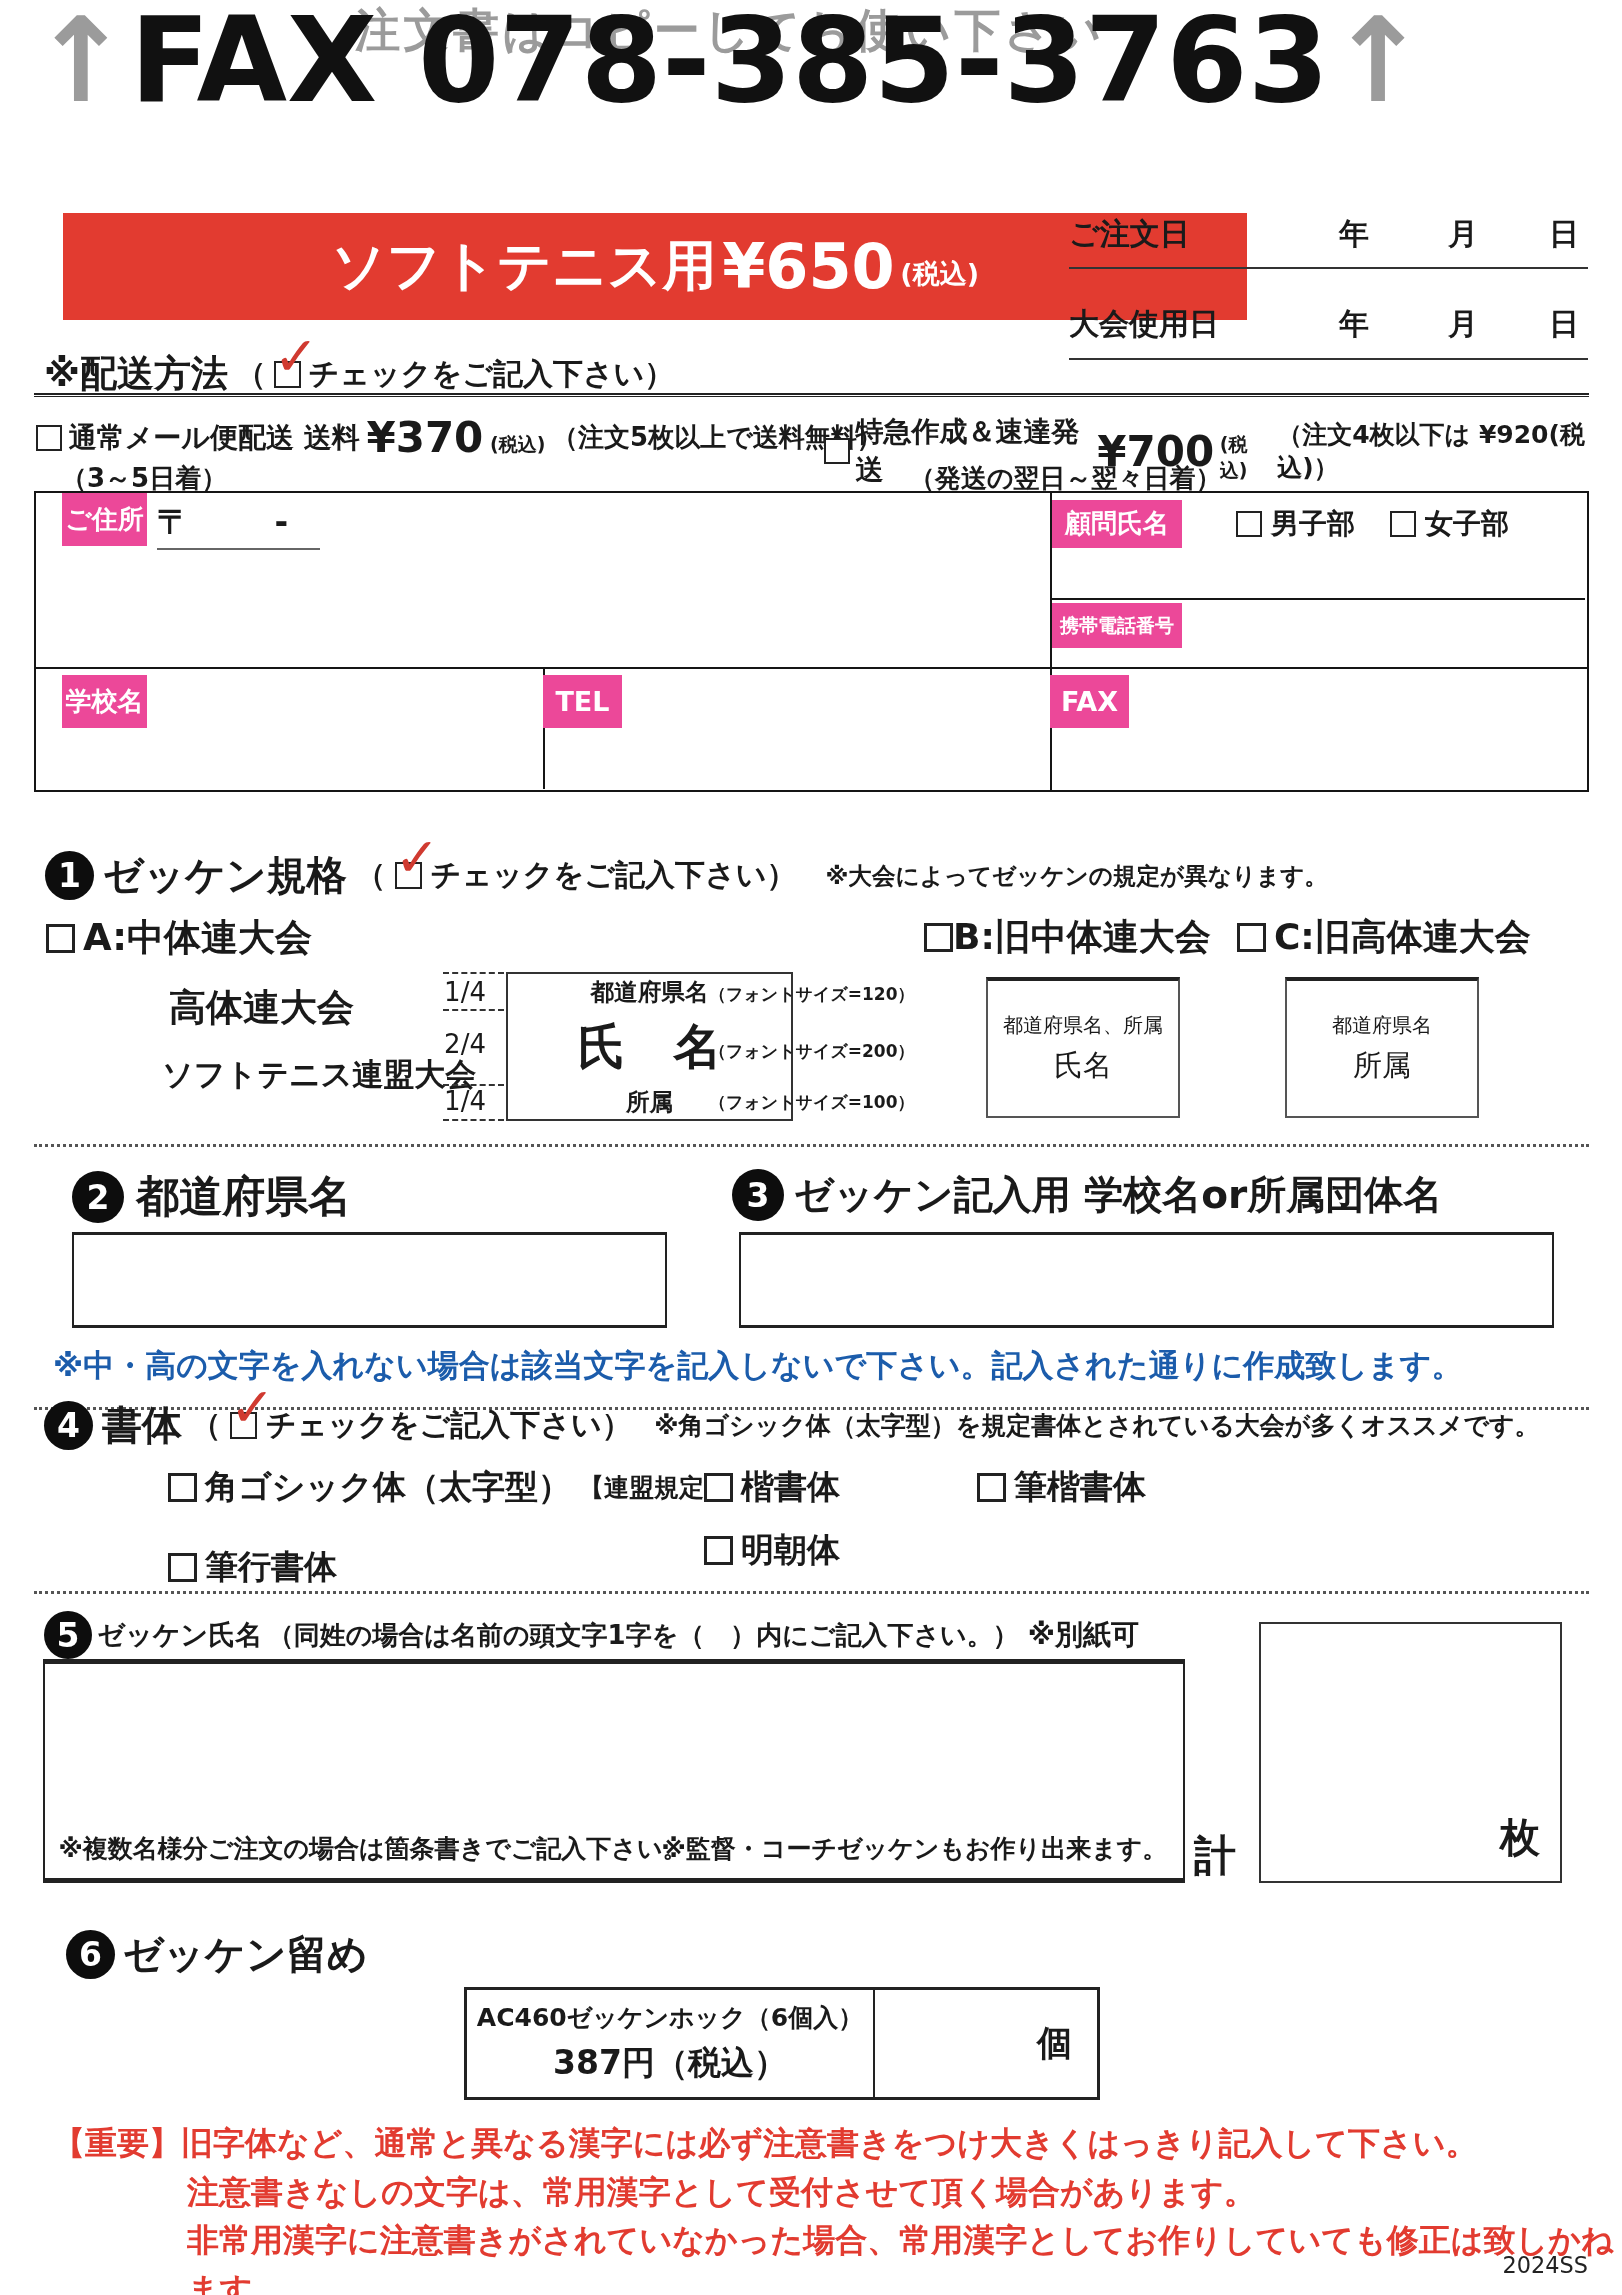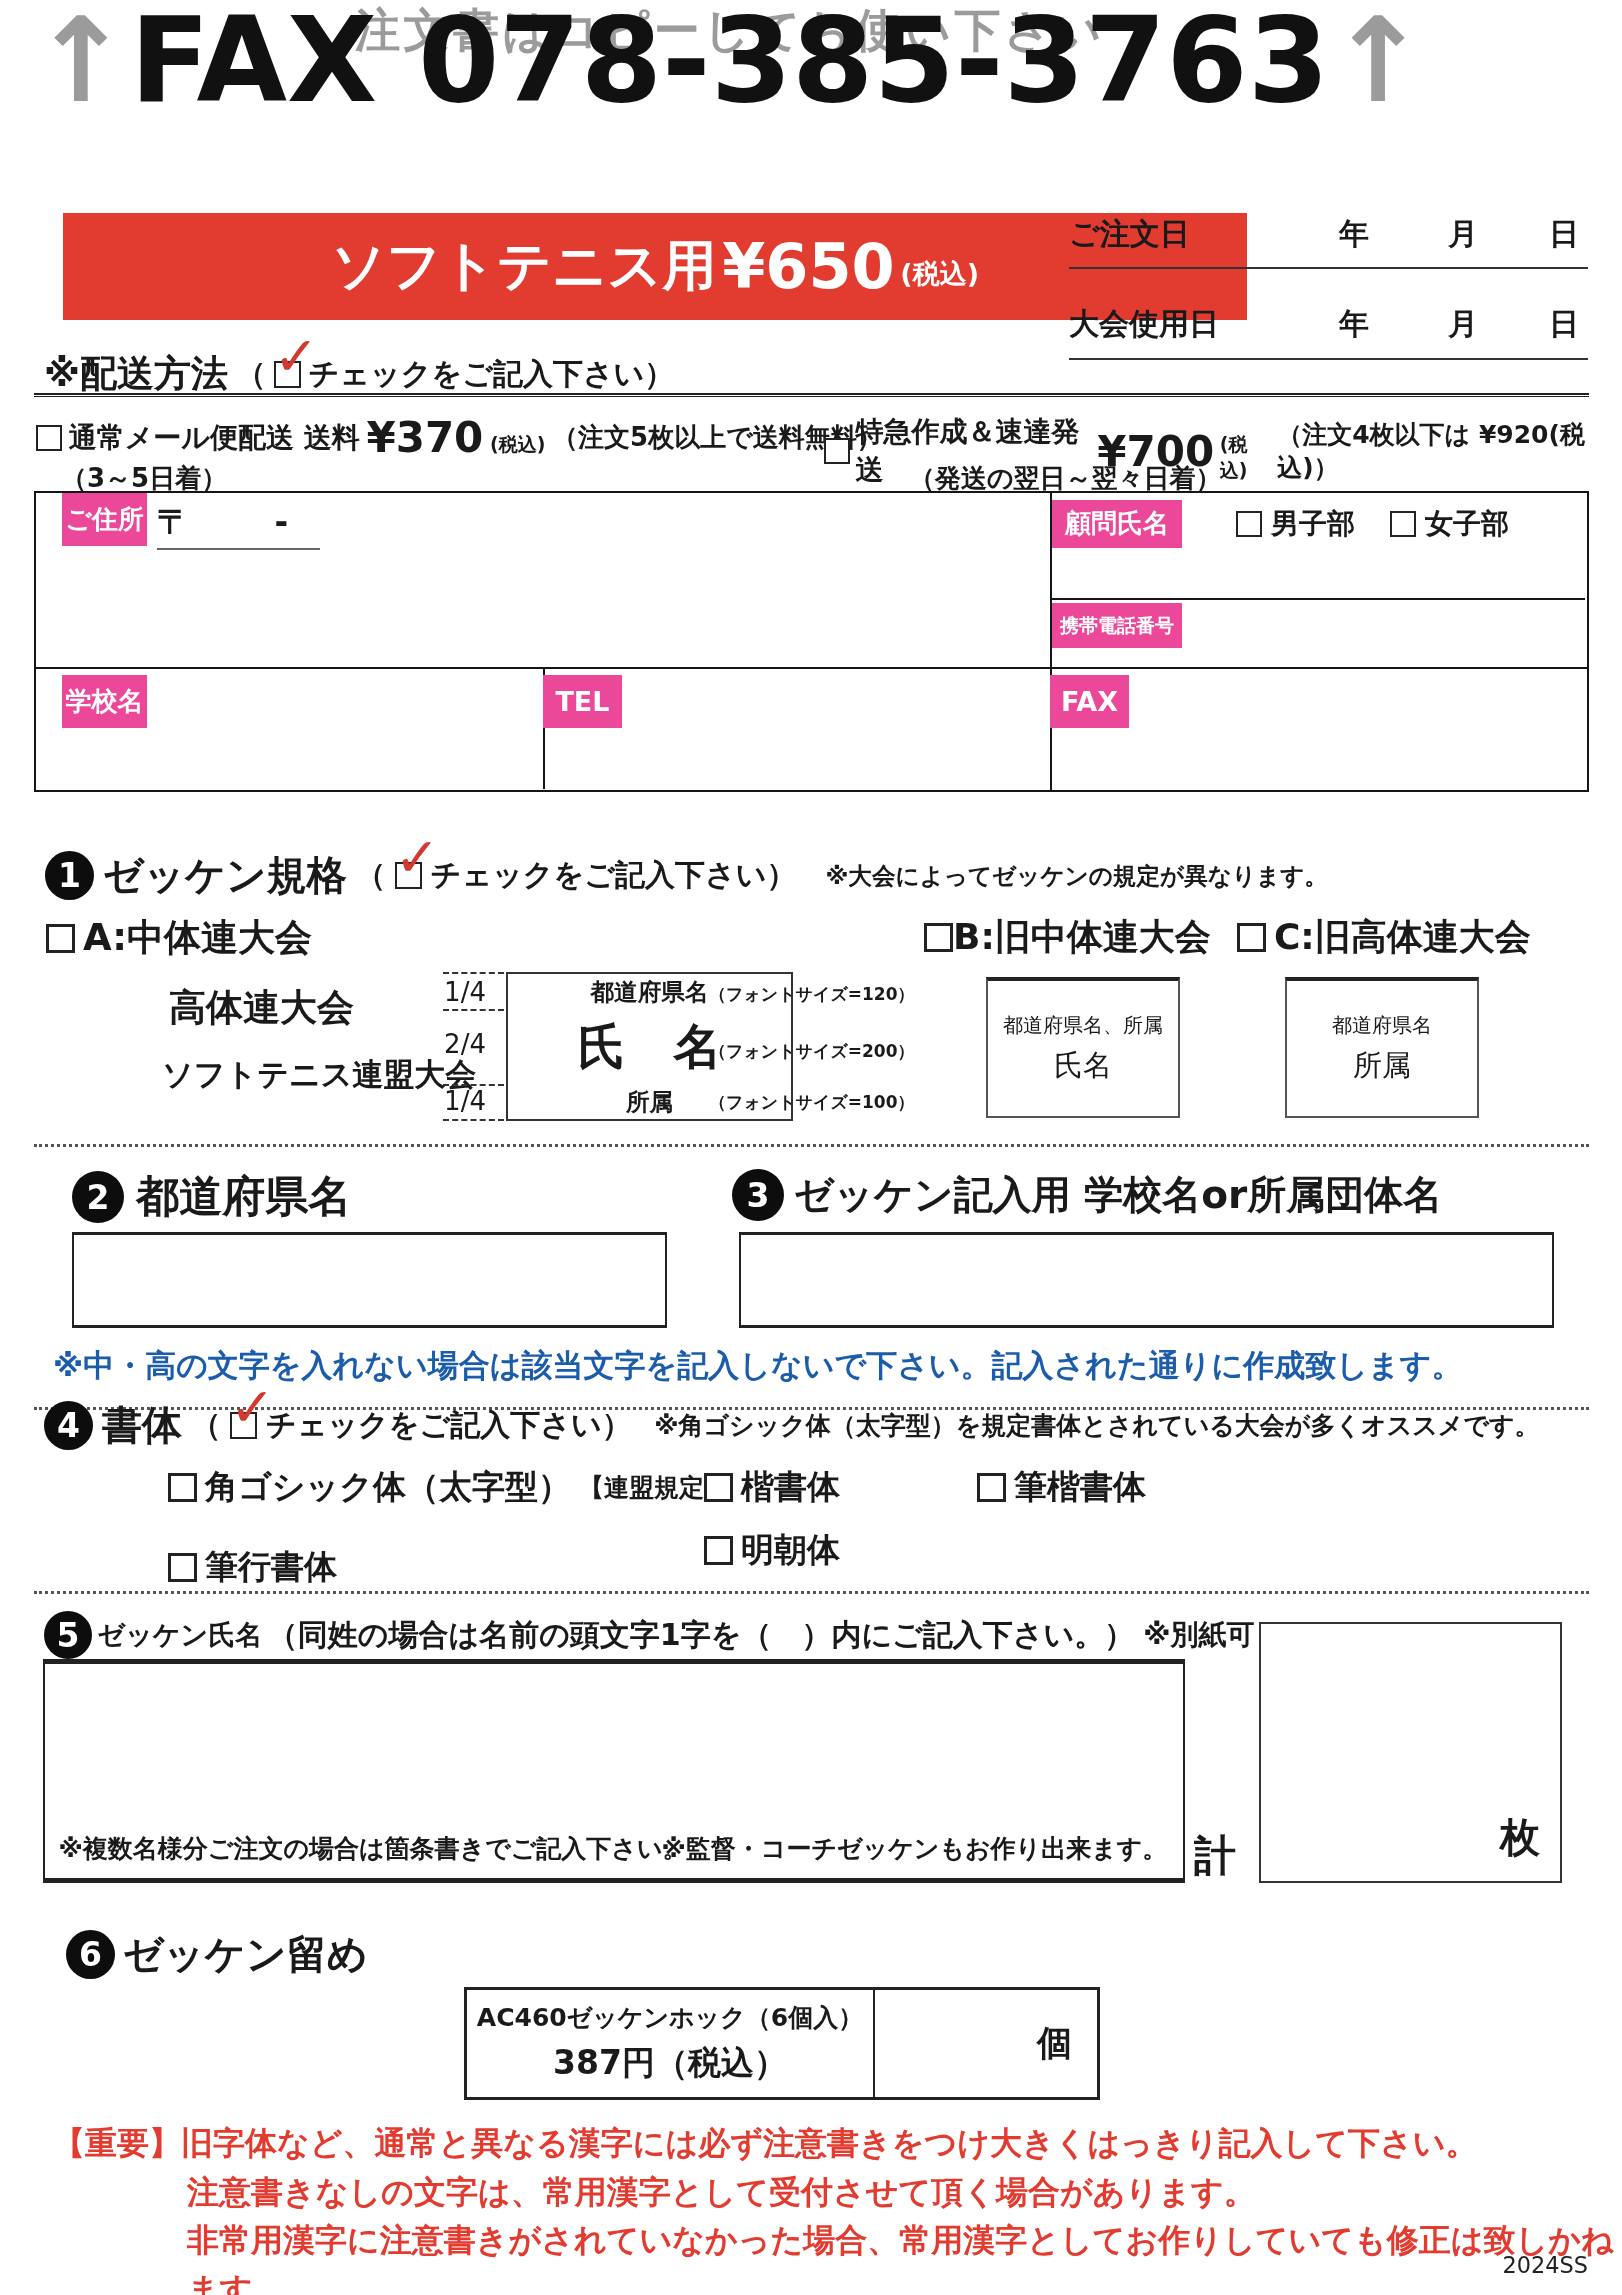--- a/index.html
+++ b/index.html
@@ -221,21 +221,21 @@
   <div class="abs flex" style="left:704px; top:1528px; gap:7.9px;">
     <span class="cb"></span>
     <span class="b" style="font-size:33px;">明朝体</span>
   </div>
 
   <div class="abs dot" style="left:34px; top:1591px; width:1555px;"></div>
 
   <div class="abs flex" style="left:44px; top:1611px; gap:5.6px;">
     <span class="circle-num" style="width:48px;height:48px;">5</span>
     <span class="b" style="font-size:27px;">ゼッケン氏名</span>
-    <span class="b" style="font-size:30px;">（同姓の場合は名前の頭文字1字を（　）内にご記入下さい。）</span>
+    <span class="b" style="font-size:26px;">（同姓の場合は名前の頭文字1字を（　）内にご記入下さい。）</span>
     <span class="b" style="font-size:28px; margin-left:3.4px;">※別紙可</span>
   </div>
 
   <div class="abs" style="left:43px; top:1659px; width:1142px; height:224px; border:2.2px solid #222; border-top:5px solid #222; border-bottom:5px solid #222;">
     <span class="abs b" style="left:13.5px; bottom:13.5px; font-size:25px;">※複数名様分ご注文の場合は箇条書きでご記入下さい。</span>
     <span class="abs b" style="right:15.7px; bottom:13.5px; font-size:25px;">※監督・コーチゼッケンもお作り出来ます。</span>
   </div>
 
   <div class="abs b" style="left:1194px; top:1828px; font-size:42px;">計</div>
   <div class="abs" style="left:1259px; top:1622px; width:303px; height:261px; border:2.2px solid #333;">

